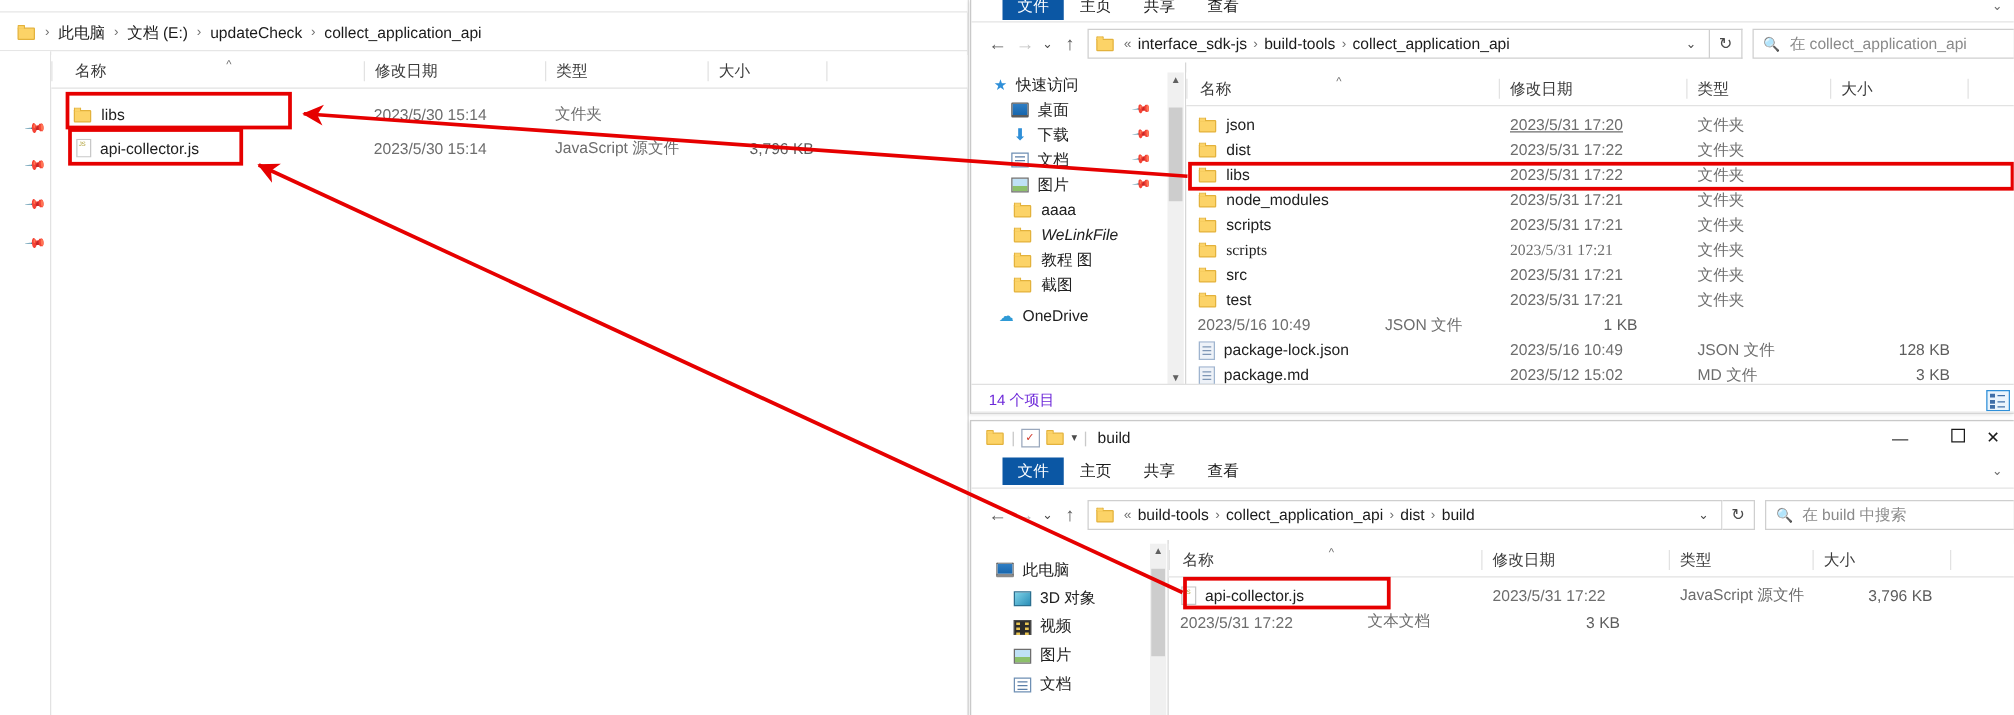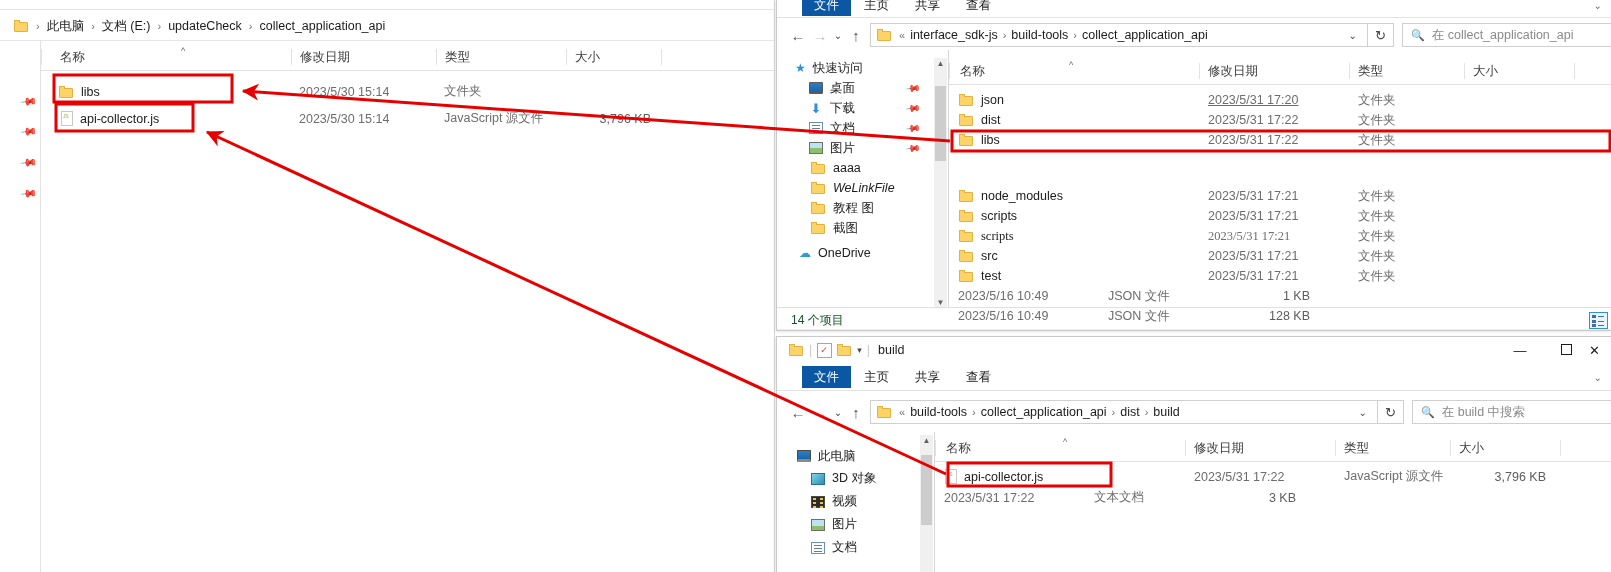--- a/index.html
+++ b/index.html
@@ -104,21 +104,21 @@
   .ico-doc:before{content:"";position:absolute;left:2px;top:2px;right:2px;height:1px;background:#5c7fa8;box-shadow:0 3px 0 #5c7fa8,0 6px 0 #5c7fa8;}
   .ico-pic{background:linear-gradient(#bfe1f5 55%,#8cc06a 55%);border:1px solid #6e6e6e;}
   .ico-star{color:#2f8fd8;font-size:12px;}
   .ico-cloud{color:#2f9ad6;font-size:12px;}
   .ico-pc{background:linear-gradient(#2f7ec4,#1766ad);border:1px solid #4a4a4a;border-bottom:3px solid #8a8a8a;border-radius:1px;}
   .ico-3d{background:linear-gradient(135deg,#7fd3e8,#2b8fb8);border:1px solid #2b6f8f;}
   .ico-video{background:#2b2b2b;border:1px solid #4a4a4a;position:relative;}
   .ico-video:before{content:"";position:absolute;left:1px;top:1px;width:3px;height:2px;background:#e8c451;box-shadow:0 4px 0 #e8c451,0 8px 0 #e8c451;}
   .ico-video:after{content:"";position:absolute;right:1px;top:1px;width:3px;height:2px;background:#e8c451;box-shadow:0 4px 0 #e8c451,0 8px 0 #e8c451;}
 
-  .statusbar{font-size:12px;color:#14532d;display:flex;align-items:center;text-align:center;}
+  .statusbar{font-size:12px;color:#6d28d9;display:flex;align-items:center;text-align:center;}
   .vscroll{
     width:13px;background:#f0f0f0;position:relative;display:flex;flex-direction:column;
     align-items:center;justify-content:space-between;color:#606060;font-size:8px;
   }
   .vscroll .thumb{position:absolute;left:1px;right:1px;background:#cdcdcd;}
   .hscroll{height:12px;background:#f0f0f0;position:relative;}
   .hscroll .thumb{position:absolute;top:1px;bottom:1px;background:#cdcdcd;}
 
   .titlebar{display:flex;align-items:center;height:26px;padding:0 0 0 8px;font-size:12.5px;}
   .qat{display:flex;align-items:center;gap:5px;color:#4a4a4a;}
@@ -311,21 +311,21 @@
       </div>
       <div class="row" style="height: 20px;">
         <div class="nm" style="width: 250px; padding-left: 10px; box-sizing: border-box;">
           <span class="folder-ico"></span>
           <span>libs</span>
         </div>
         <div class="dt" style="width: 150px; box-sizing: border-box; padding-left: 9px;">2023/5/31 17:22</div>
         <div class="ty" style="width: 115px; box-sizing: border-box; padding-left: 9px;">文件夹</div>
         <div class="sz" style="width: 110px; box-sizing: border-box; padding-right: 14px;"></div>
       </div>
-      <div class="row" style="height: 20px; margin-top: 36px;">
+      <div class="row" style="height: 20px;">
         <div class="nm" style="width: 250px; padding-left: 10px; box-sizing: border-box;">
           <span class="folder-ico"></span>
           <span>node_modules</span>
         </div>
         <div class="dt" style="width: 150px; box-sizing: border-box; padding-left: 9px;">2023/5/31 17:21</div>
         <div class="ty" style="width: 115px; box-sizing: border-box; padding-left: 9px;">文件夹</div>
         <div class="sz" style="width: 110px; box-sizing: border-box; padding-right: 14px;"></div>
       </div>
       <div class="row" style="height: 20px;">
         <div class="nm" style="width: 250px; padding-left: 10px; box-sizing: border-box;">
@@ -362,20 +362,24 @@
         <div class="dt" style="width: 150px; box-sizing: border-box; padding-left: 9px;">2023/5/31 17:21</div>
         <div class="ty" style="width: 115px; box-sizing: border-box; padding-left: 9px;">文件夹</div>
         <div class="sz" style="width: 110px; box-sizing: border-box; padding-right: 14px;"></div>
       </div>
       <div class="row" style="height: 20px;">
         <div class="dt" style="width: 150px; box-sizing: border-box; padding-left: 9px;">2023/5/16 10:49</div>
         <div class="ty" style="width: 115px; box-sizing: border-box; padding-left: 9px;">JSON 文件</div>
         <div class="sz" style="width: 110px; box-sizing: border-box; padding-right: 14px;">1 KB</div>
       </div>
       <div class="row" style="height: 20px;">
+        <div class="nm" style="width: 250px; padding-left: 10px; box-sizing: border-box;">
+          <span class="json-ico"></span>
+          <span>package-lock.json</span>
+        </div>
         <div class="dt" style="width: 150px; box-sizing: border-box; padding-left: 9px;">2023/5/16 10:49</div>
         <div class="ty" style="width: 115px; box-sizing: border-box; padding-left: 9px;">JSON 文件</div>
         <div class="sz" style="width: 110px; box-sizing: border-box; padding-right: 14px;">128 KB</div>
       </div>
       <div class="row" style="height: 20px;">
         <div class="nm" style="width: 250px; padding-left: 10px; box-sizing: border-box;">
           <span class="json-ico"></span>
           <span>package.md</span>
         </div>
         <div class="dt" style="width: 150px; box-sizing: border-box; padding-left: 9px;">2023/5/12 15:02</div>

